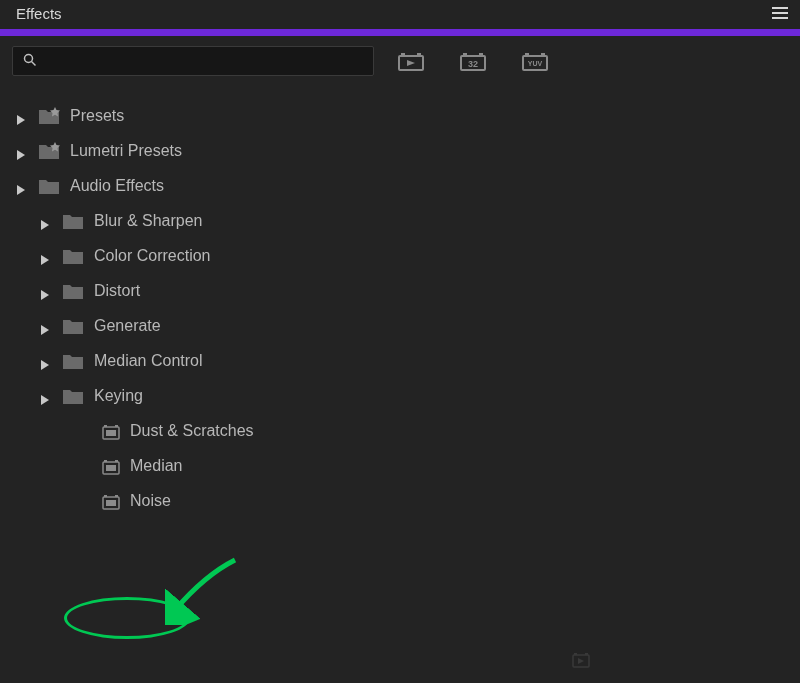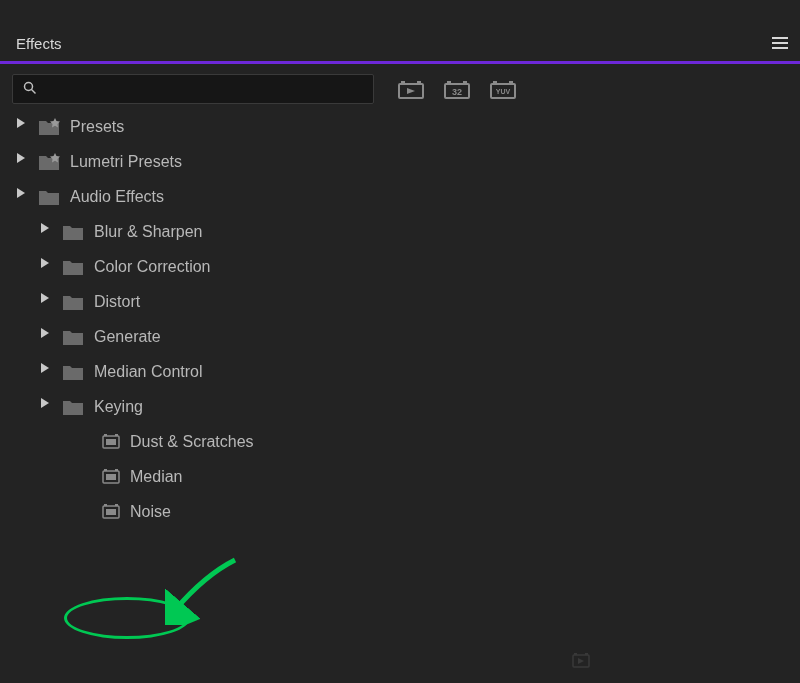--- a/index.html
+++ b/index.html
@@ -11,23 +11,22 @@
       color: #b8b8b8;
       font-size: 15px;
       overflow: hidden;
       position: relative;
     }
     .panel-header {
       display: flex;
       align-items: center;
       justify-content: space-between;
       padding: 8px 12px 10px 16px;
-      border-bottom: 3px solid #6d28d9;
+      border-bottom: 7px solid #6d28d9;
       height: 36px;
-      margin-top: 28px;
     }
     .panel-title {
       color: #d8d8d8;
       font-size: 15px;
       font-weight: 400;
     }
     .menu-icon {
       color: #d8d8d8;
       font-size: 18px;
       line-height: 1;
@@ -56,37 +55,37 @@
       color: #d8d8d8;
       font-size: 14px;
       width: 100%;
       margin-left: 8px;
     }
     .search-mag {
       color: #c0c0c0;
     }
     .toolbar-btns {
       display: flex;
-      gap: 12px;
+      gap: 28px;
       margin-left: 8px;
     }
     .tb-btn {
       width: 34px;
       height: 25px;
       display: flex;
       align-items: center;
       justify-content: center;
       cursor: pointer;
     }
     .tree {
       padding: 6px 8px;
     }
     .tree-row {
       display: flex;
-      align-items: flex-start;
+      align-items: flex-end;
       height: 35px;
       cursor: pointer;
       padding-left: 6px;
     }
     .tree-row.level-0 { padding-left: 6px; }
     .tree-row.level-1 { padding-left: 30px; }
     .tree-row.level-2 { padding-left: 70px; }
     .chevron {
       width: 14px;
       display: inline-flex;

